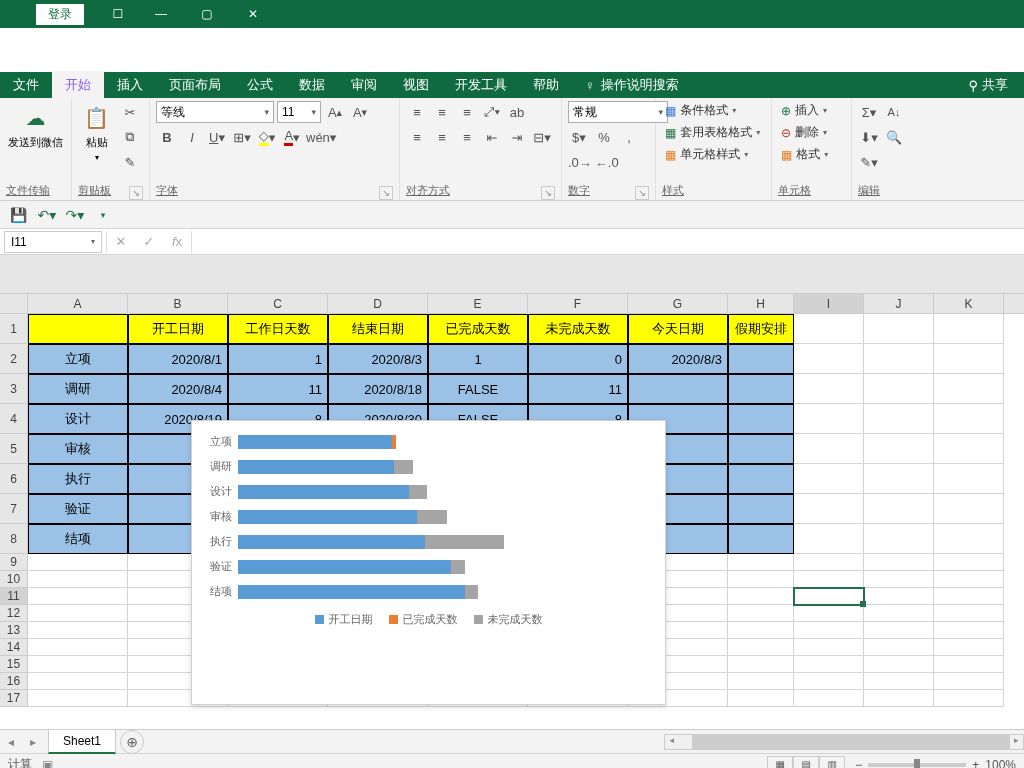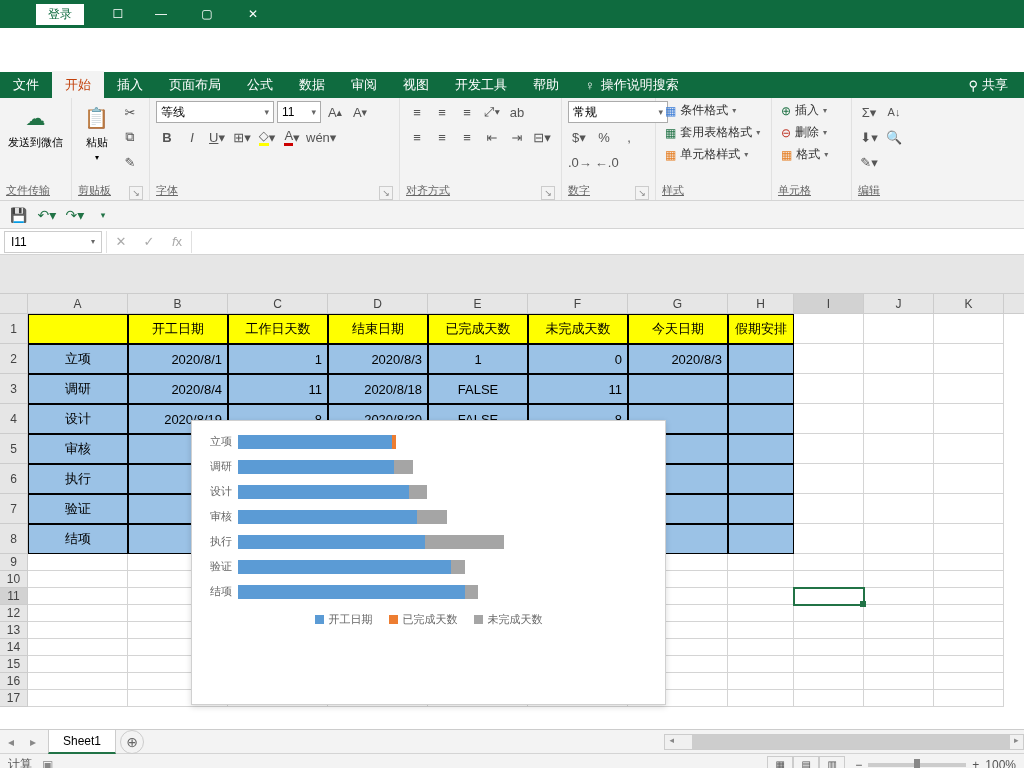--- a/index.html
+++ b/index.html
@@ -7,21 +7,21 @@
 
 .titlebar { height: 28px; background: #0f6b3f; color: #fff; display: flex; align-items: center; font-size: 12px; }
 .titlebar .title { flex: 1; text-align: center; }
 .titlebar .right { display: flex; align-items: center; gap: 0; }
 .titlebar .btn { width: 46px; height: 28px; display: flex; align-items: center; justify-content: center; }
 .login-btn { background: #fff; color: #0f6b3f; padding: 2px 12px; margin-right: 14px; font-size: 12px; }
 .rib-drop { width: 40px; height: 28px; display: flex; align-items: center; justify-content: center; }
 
 .tabs { height: 26px; background: #0f6b3f; color: #fff; display: flex; align-items: center; font-size: 13px; margin-top: 44px; }
 .tab { padding: 5px 13px; cursor: pointer; }
-.tab.active { background: #f3f3f3; color: #c2410c; }
+.tab.active { background: #f3f3f3; color: #8b5cf6; }
 .tabs .share { margin-left: auto; padding: 5px 16px; display: flex; align-items: center; gap: 4px; }
 
 .ribbon { height: 103px; background: #f3f3f3; border-bottom: 1px solid #d4d4d4; display: flex; font-size: 12px; }
 .group { border-right: 1px solid #e1e1e1; display: flex; flex-direction: column; padding: 3px 6px 0 6px; }
 .group-body { flex: 1; display: flex; align-items: flex-start; gap: 3px; }
 .group-label { text-align: left; font-size: 11px; color: #666; padding: 2px 0; position: relative; text-decoration: underline; }
 .group-label .dlg { position: absolute; right: 0; bottom: 0; width: 14px; height: 14px; font-size: 9px; color: #888; border: 1px solid #ccc; display: flex; align-items: center; justify-content: center; }
 .big-btn { display: flex; flex-direction: column; align-items: center; gap: 3px; padding: 3px 5px; font-size: 11px; }
 .big-btn .ico { width: 28px; height: 28px; display: flex; align-items: center; justify-content: center; font-size: 20px; }
 .vstack { display: flex; flex-direction: column; gap: 3px; }

